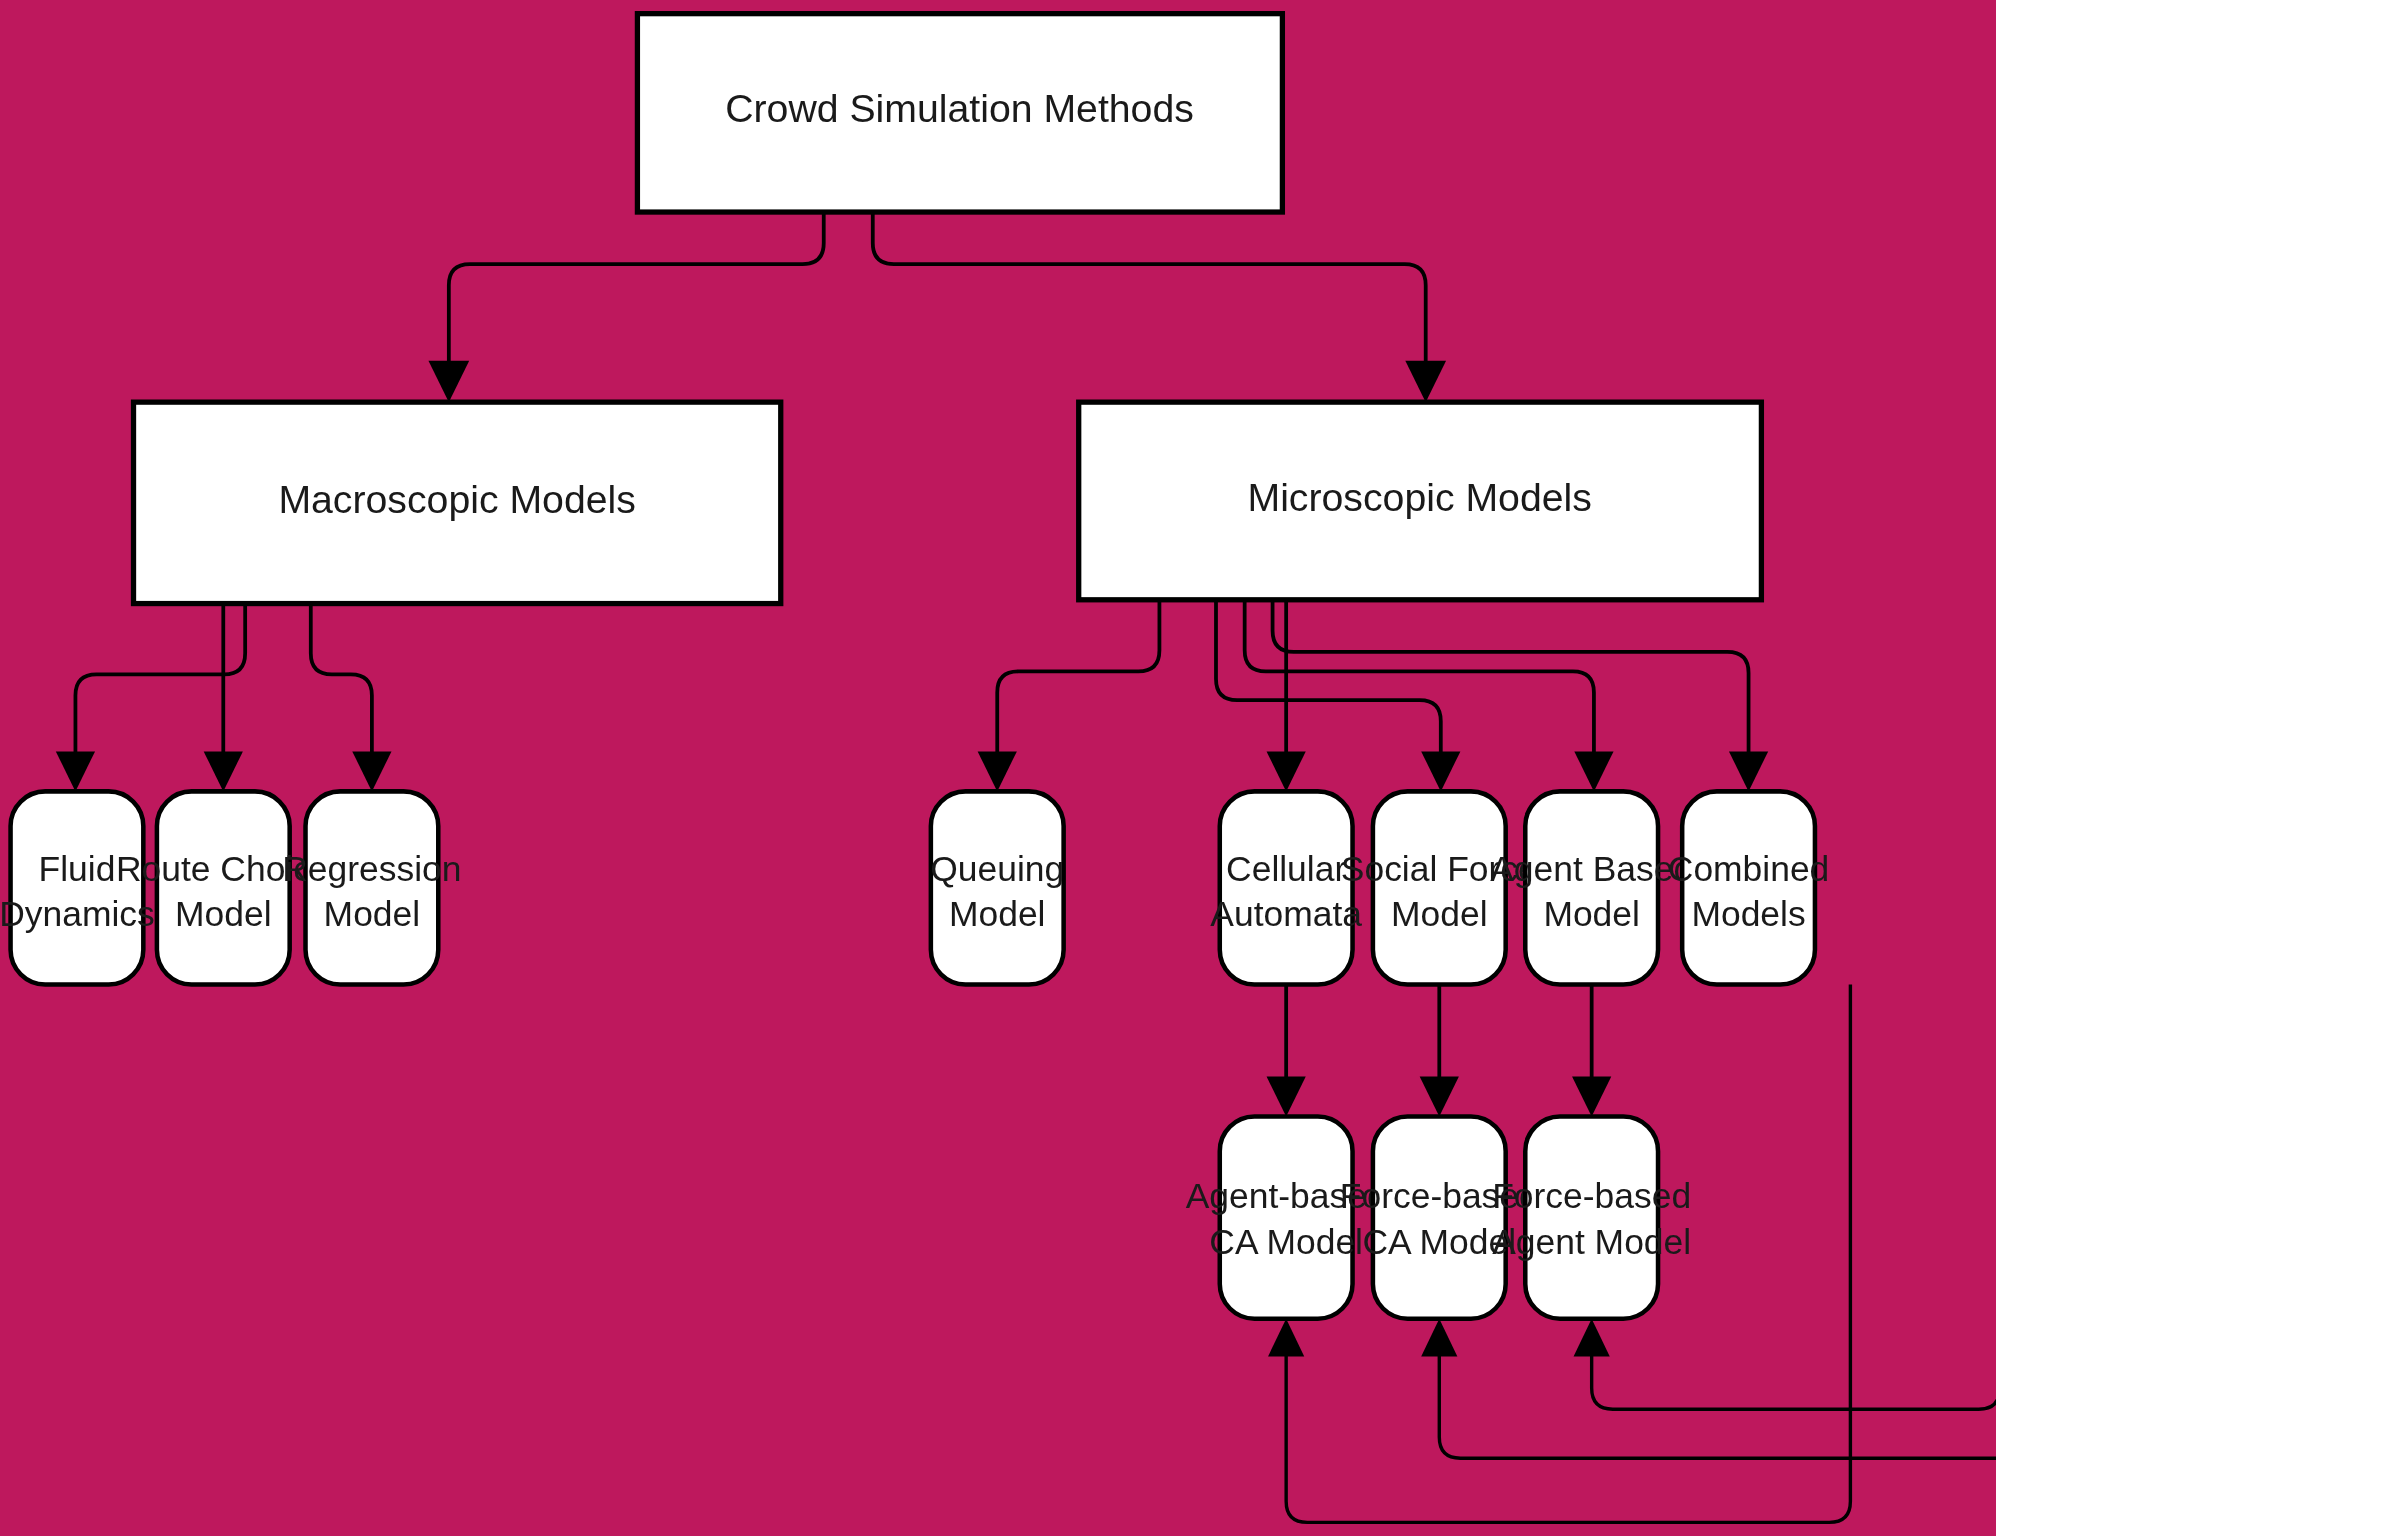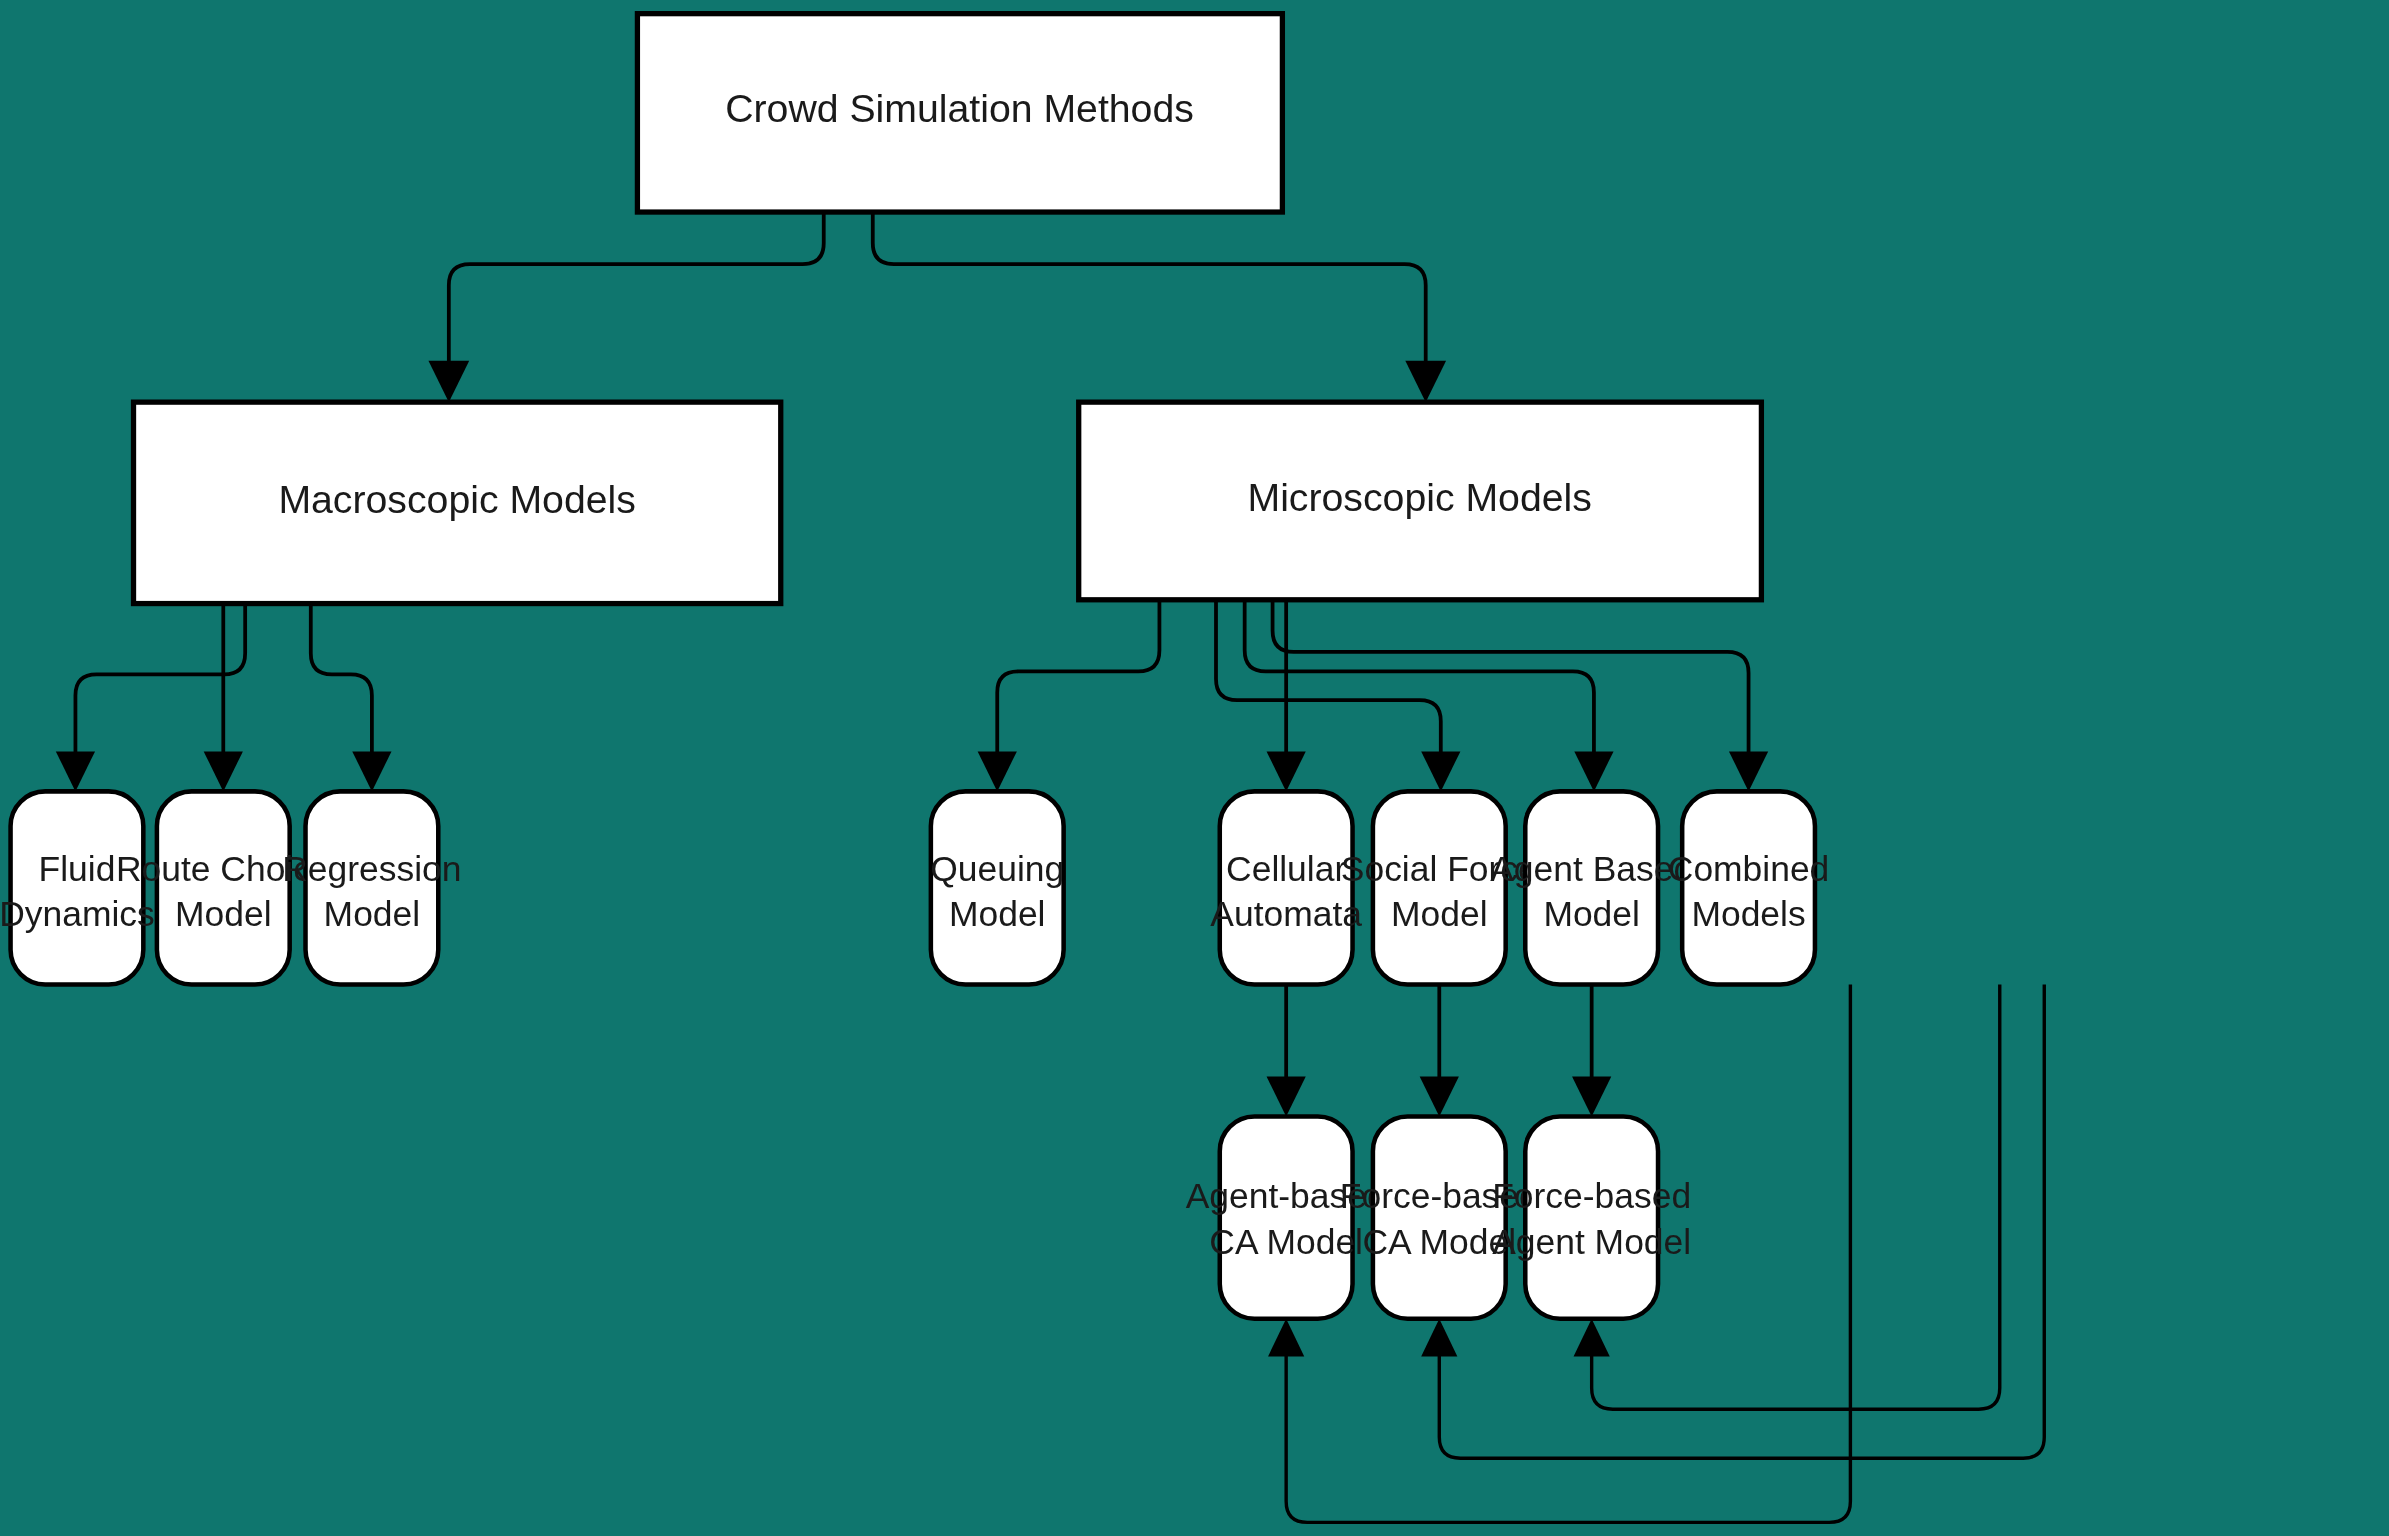--- a/index.html
+++ b/index.html
@@ -2,23 +2,23 @@
 <html style="font-size:12px"><head>
 <meta charset="utf-8">
 <style>
   html, body {
     margin: 0;
     padding: 0;
     background: #ffffff;
   }
   #canvas-wrap {
     position: relative;
-    width: 2389px;
+    width: 1996px;
     height: 1536px;
-    background: #0f766e;
+    background: #be185d;
     overflow: hidden;
   }
   svg.flow {
     position: absolute;
     top: 0; left: 0;
     width: 2389px;
     height: 1536px;
     display: block;
   }
   .node-rect {

